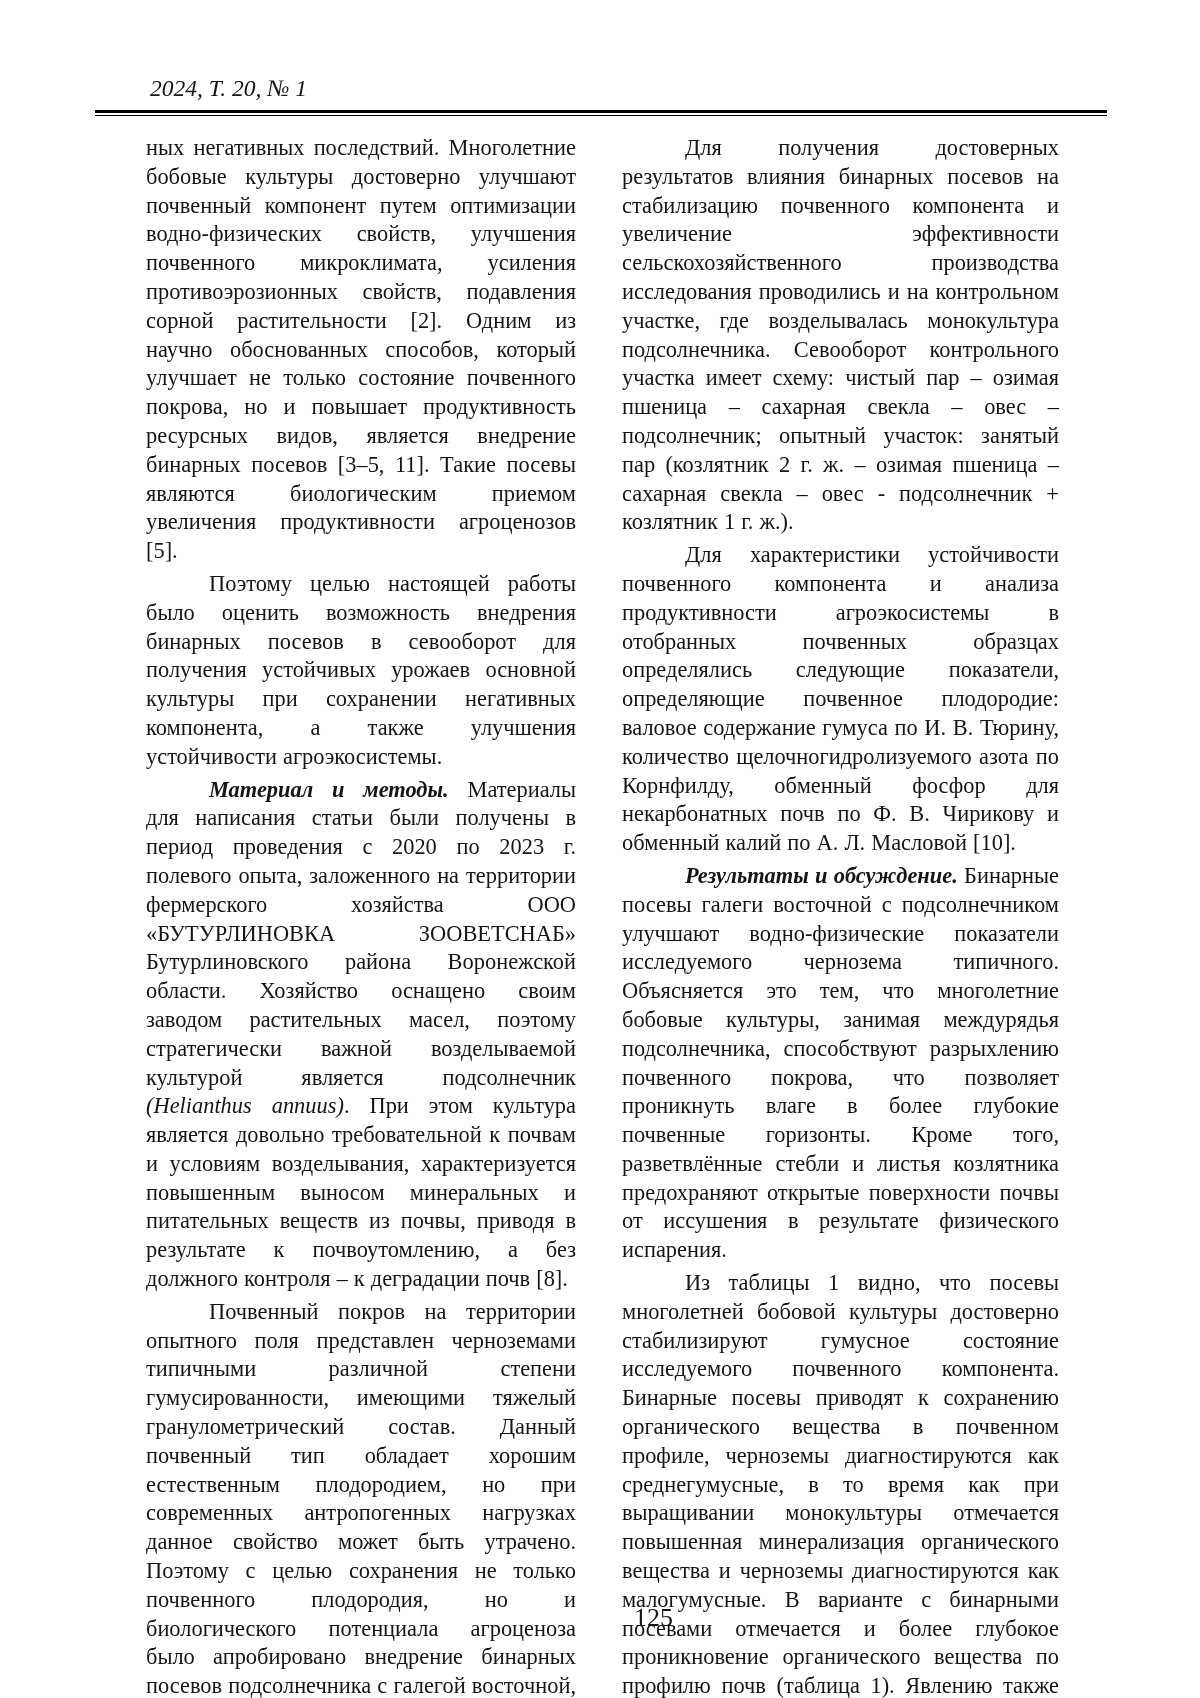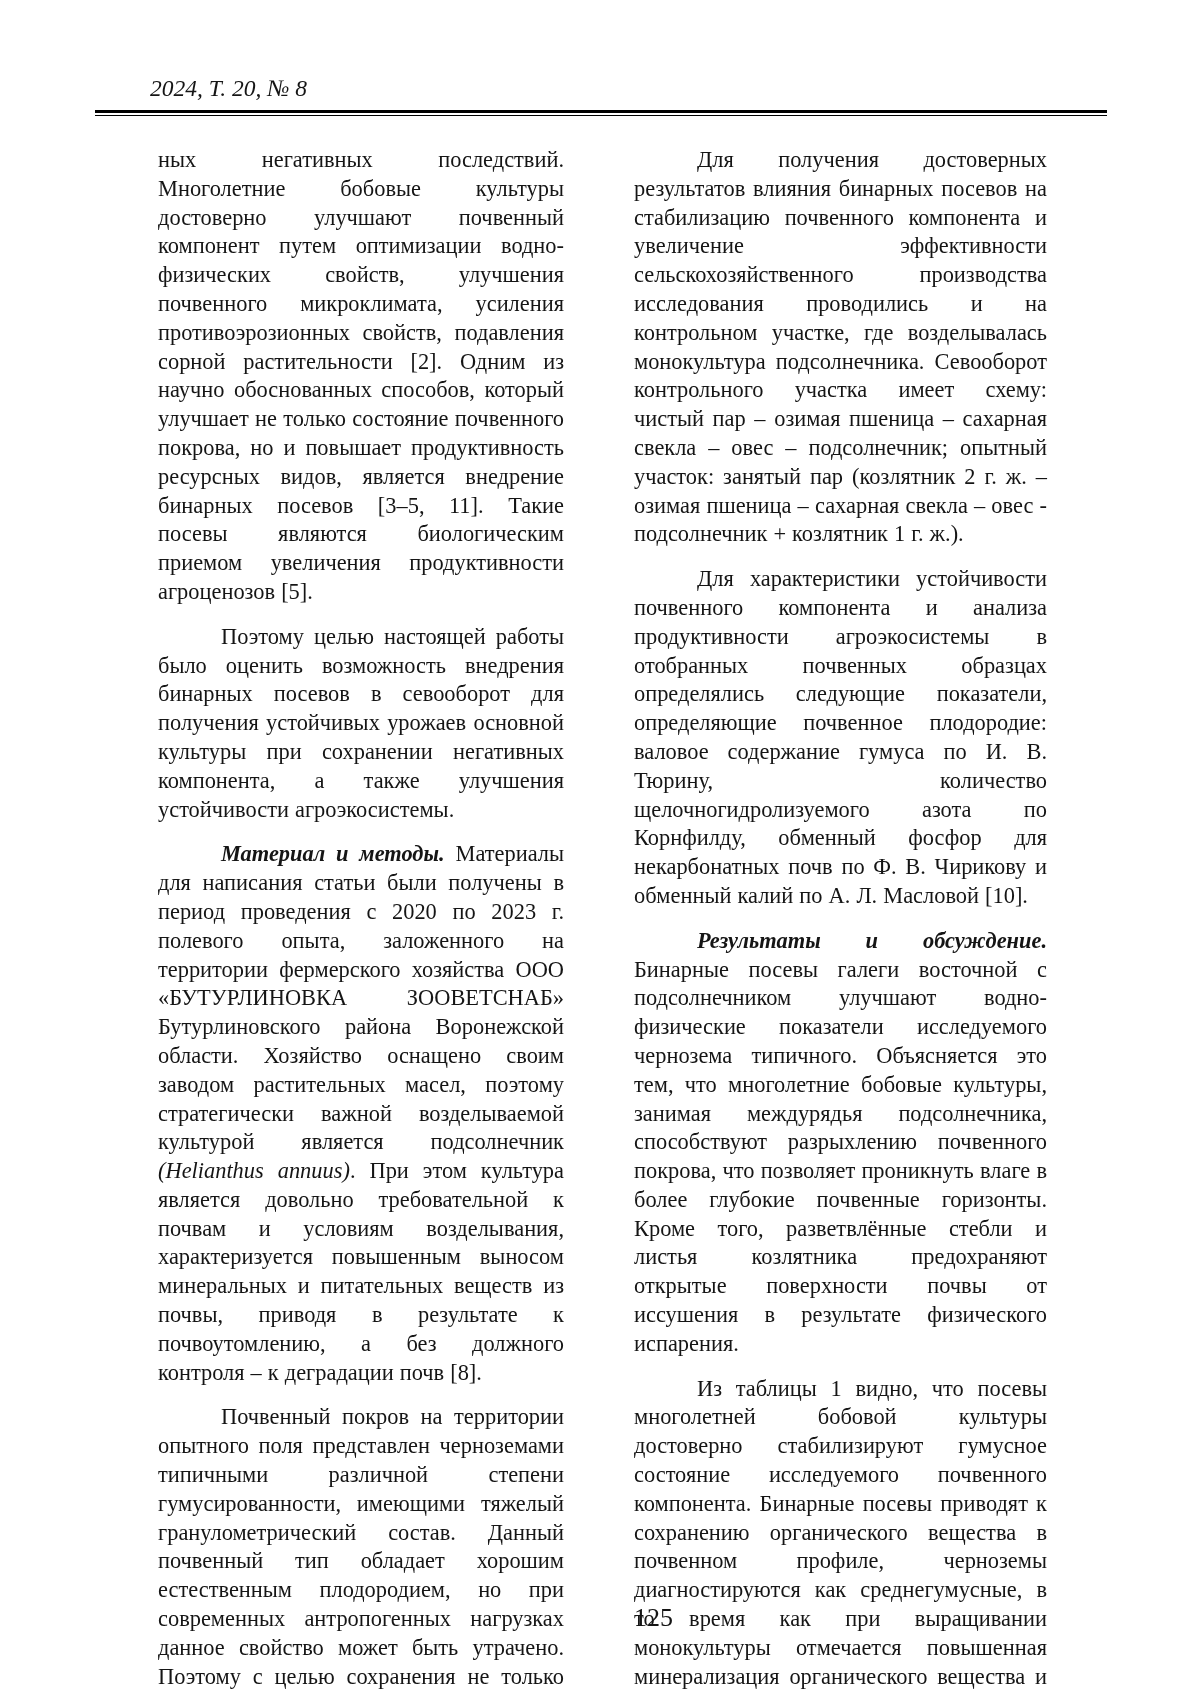--- a/index.html
+++ b/index.html
@@ -50,41 +50,41 @@
     text-align: justify;
     font-size: 22.4px;
     line-height: 28.8px;
     hyphens: auto;
     -webkit-hyphens: auto;
     word-spacing: 0.02em;
   }
   .col-left  { width: 438px; }
   .col-right { width: 445px; }
   .para {
-    margin: 16px;
+    margin: 4px;
     text-indent: 63px;
   }
   .para.no-indent { text-indent: 0; }
   .run-bi { font-weight: bold; font-style: italic; }
   .run-i  { font-style: italic; }
   .page-number {
     position: absolute;
     left: 634px;
     top: 1604px;
     font-size: 26px;
     line-height: 28px;
   }
 </style>
 </head>
 <body>
 
 <div class="page">
 
   <div class="running-head">
-    <span>2024, Т. 20, № 8</span>
+    <span>2024, Т. 20, № 1</span>
   </div>
 
   <div class="head-rule"></div>
 
   <div class="columns">
     <section class="col col-left" id="left-column">
         <p class="para no-indent"><span>ных негативных последствий. Многолетние бобовые культуры достоверно улучшают почвенный компонент путем оптимизации водно-физических свойств, улучшения почвенного микроклимата, усиления противоэрозионных свойств, подавления сорной растительности [2]. Одним из научно обоснованных способов, который улучшает не только состояние почвенного покрова, но и повышает продуктивность ресурсных видов, является внедрение бинарных посевов [3–5, 11]. Такие посевы являются биологическим приемом увеличения продуктивности агроценозов [5].</span></p>
         <p class="para"><span>Поэтому целью настоящей работы было оценить возможность внедрения бинарных посевов в севооборот для получения устойчивых урожаев основной культуры при сохранении негативных компонента, а также улучшения устойчивости агроэкосистемы.</span></p>
         <p class="para"><span class="run-bi">Материал и методы.</span><span> Материалы для написания статьи были получены в период проведения с 2020 по 2023 г. полевого опыта, заложенного на территории фермерского хозяйства ООО «БУТУРЛИНОВКА ЗООВЕТСНАБ» Бутурлиновского района Воронежской области. Хозяйство оснащено своим заводом растительных масел, поэтому стратегически важной возделываемой культурой является подсолнечник </span><span class="run-i">(Helianthus annuus)</span><span>. При этом культура является довольно требовательной к почвам и условиям возделывания, характеризуется повышенным выносом минеральных и питательных веществ из почвы, приводя в результате к почвоутомлению, а без должного контроля – к деградации почв [8].</span></p>
         <p class="para"><span>Почвенный покров на территории опытного поля представлен черноземами типичными различной степени гумусированности, имеющими тяжелый гранулометрический состав. Данный почвенный тип обладает хорошим естественным плодородием, но при современных антропогенных нагрузках данное свойство может быть утрачено. Поэтому с целью сохранения не только почвенного плодородия, но и биологического потенциала агроценоза было апробировано внедрение бинарных посевов подсолнечника с галегой восточной, или козлятником </span><span class="run-i">(Galega orientalis)</span><span>.</span></p>

